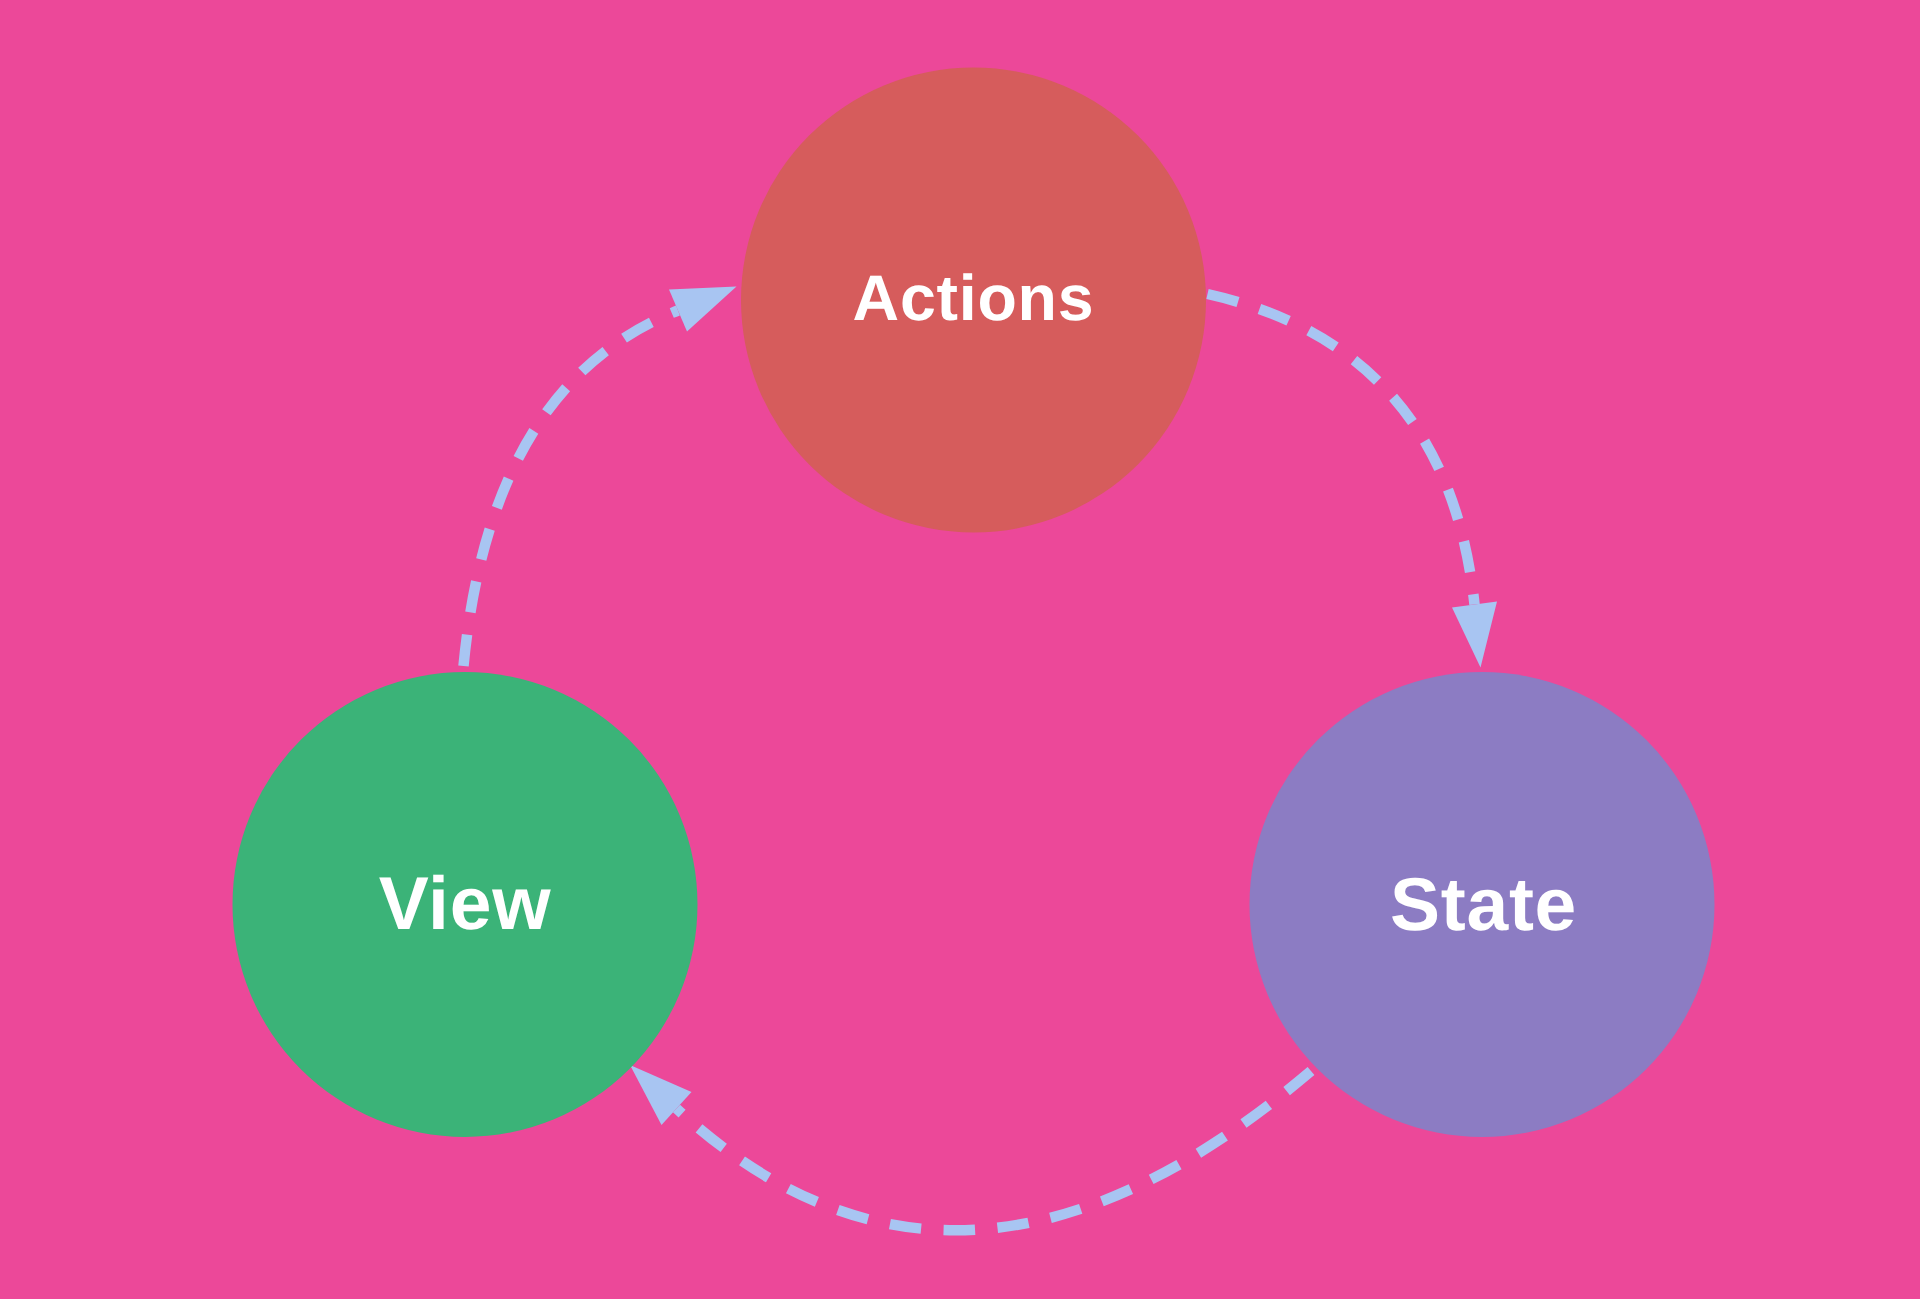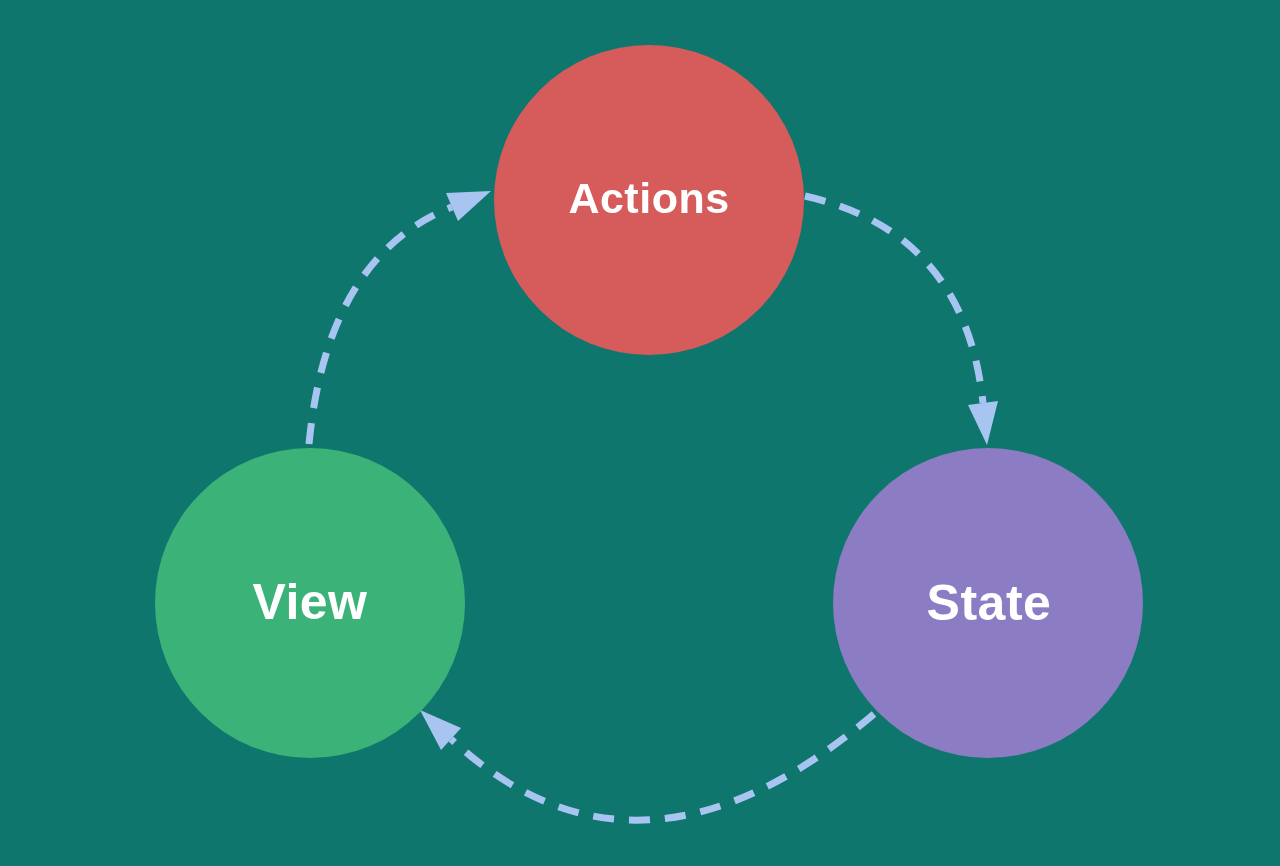--- a/index.html
+++ b/index.html
@@ -4,21 +4,21 @@
 <style>
   html, body {
     margin: 0;
     padding: 0;
     background: #ffffff;
   }
   .stage {
     position: relative;
     width: 1280px;
     height: 866px;
-    background: #0f766e;
+    background: #ec4899;
     overflow: hidden;
   }
   svg {
     display: block;
   }
   .edge {
     fill: none;
     stroke-width: 7;
     stroke-dasharray: 21 15;
     stroke-linecap: butt;

